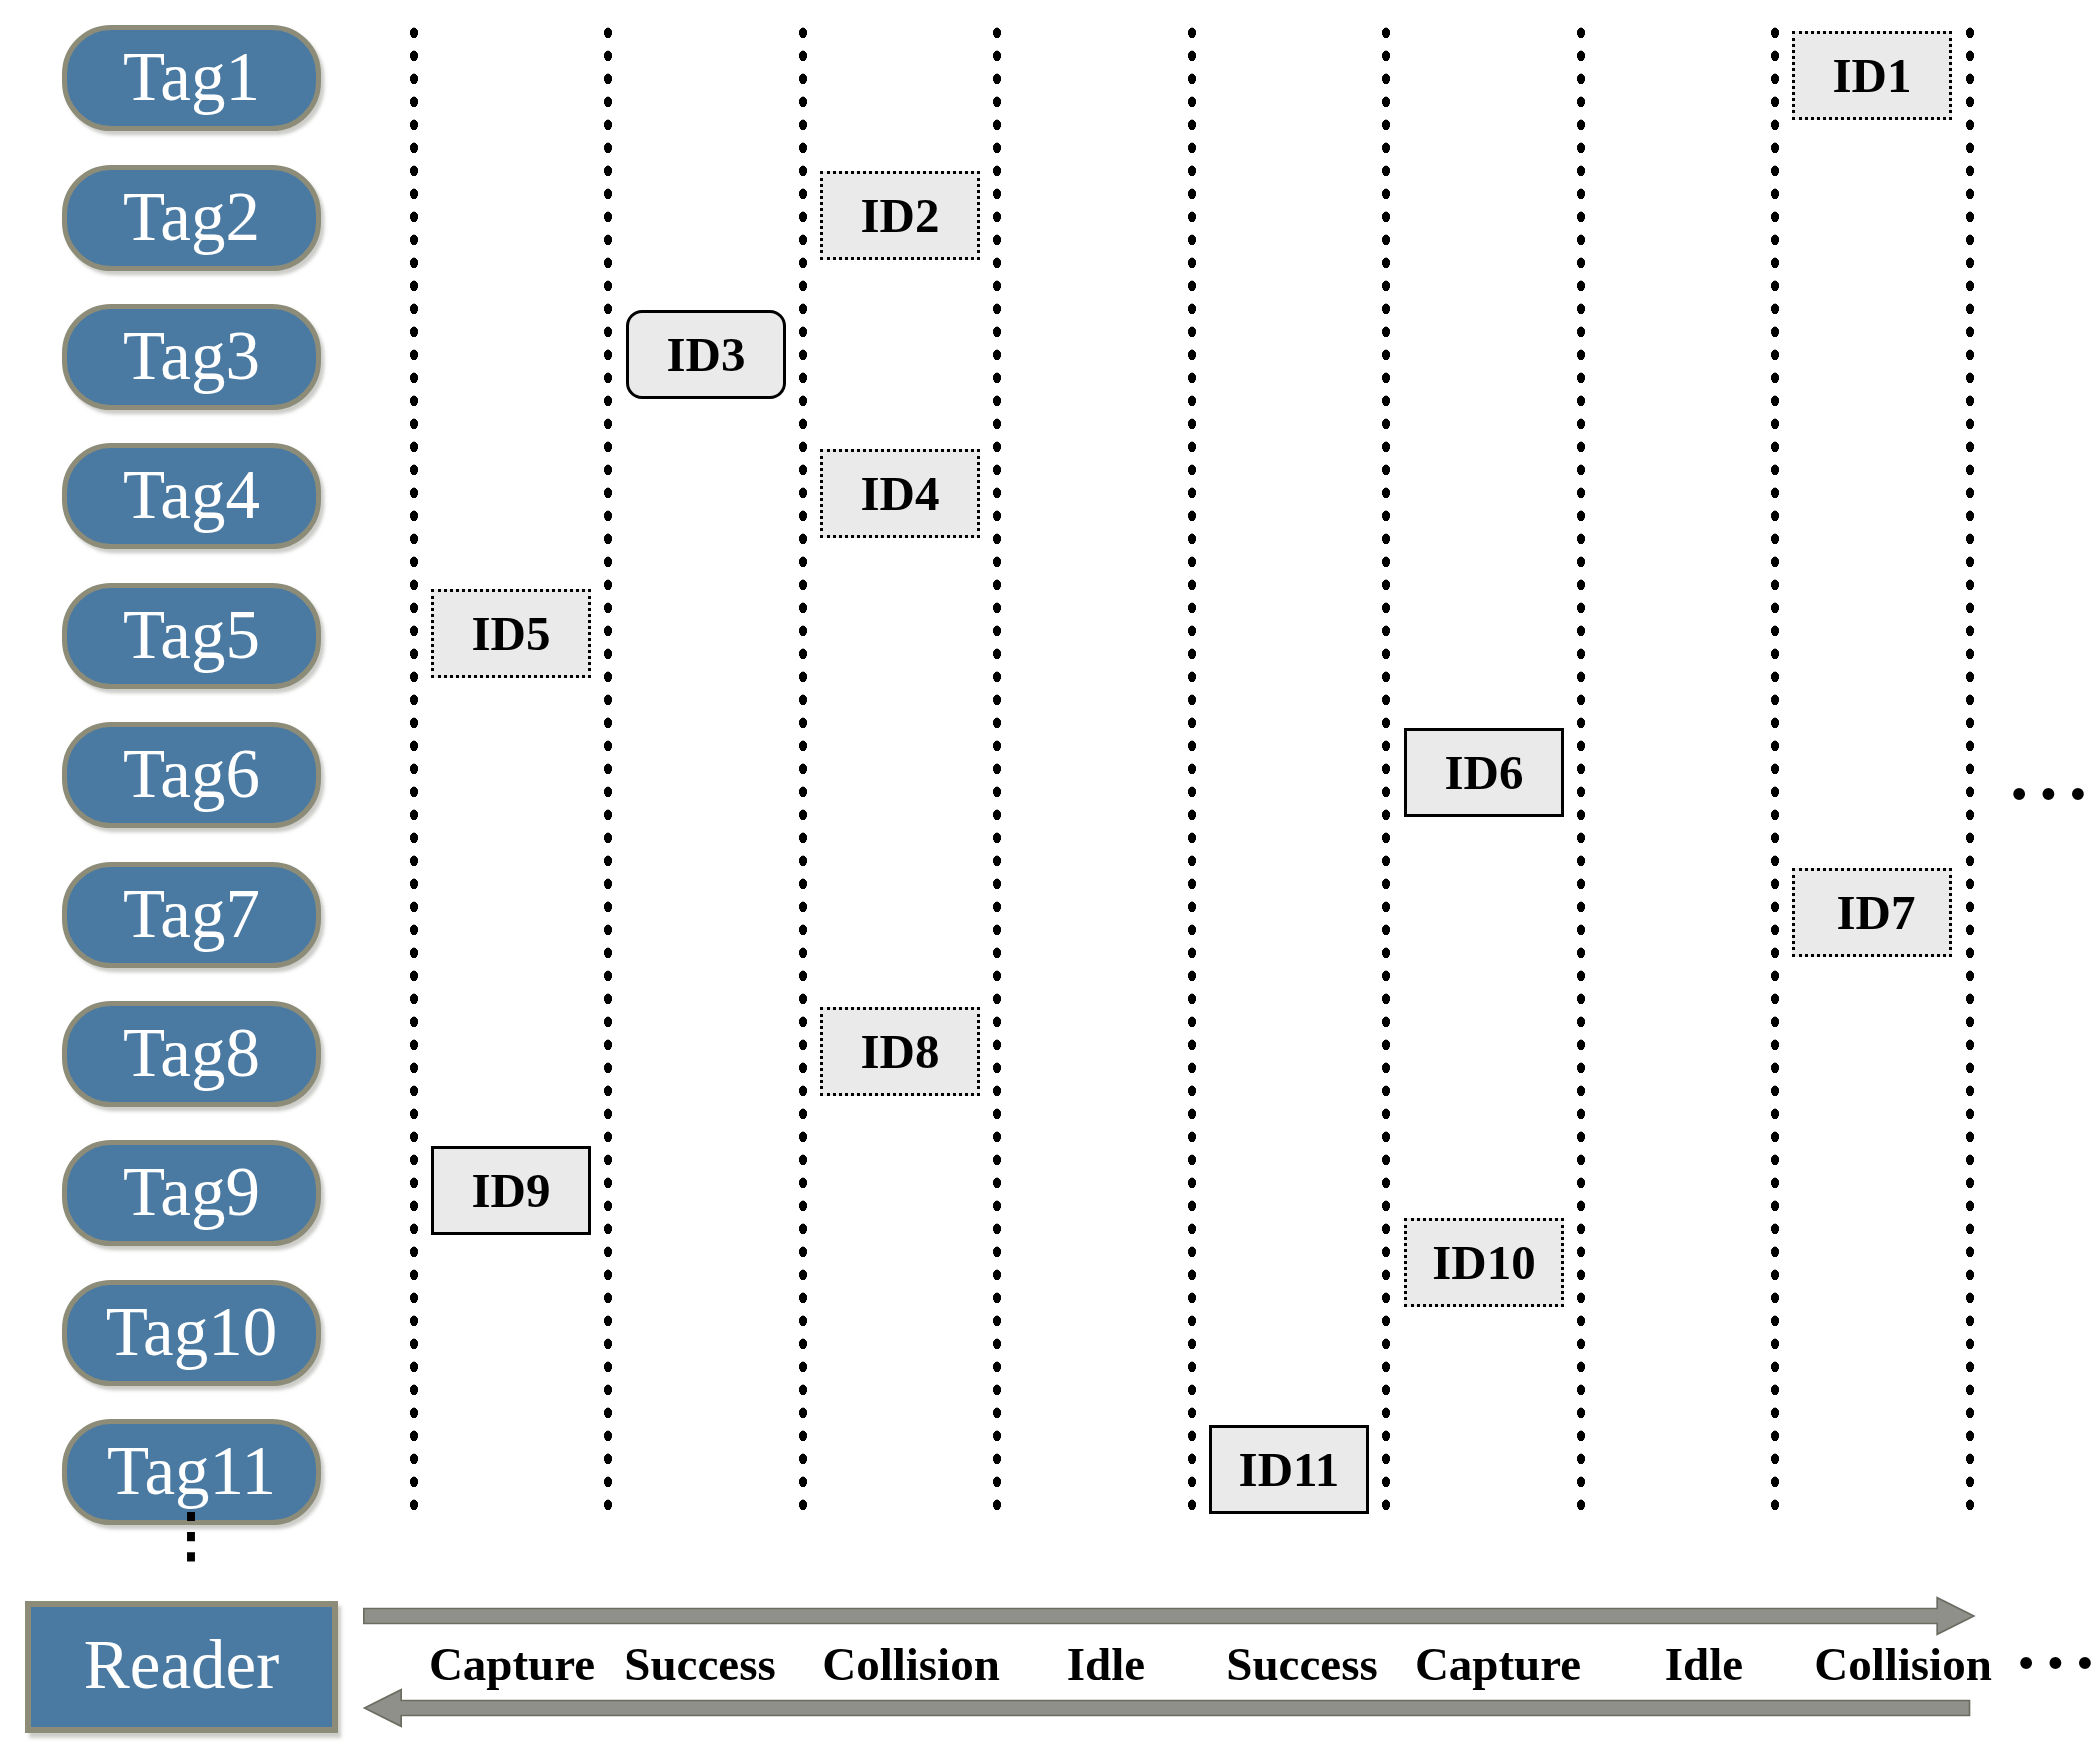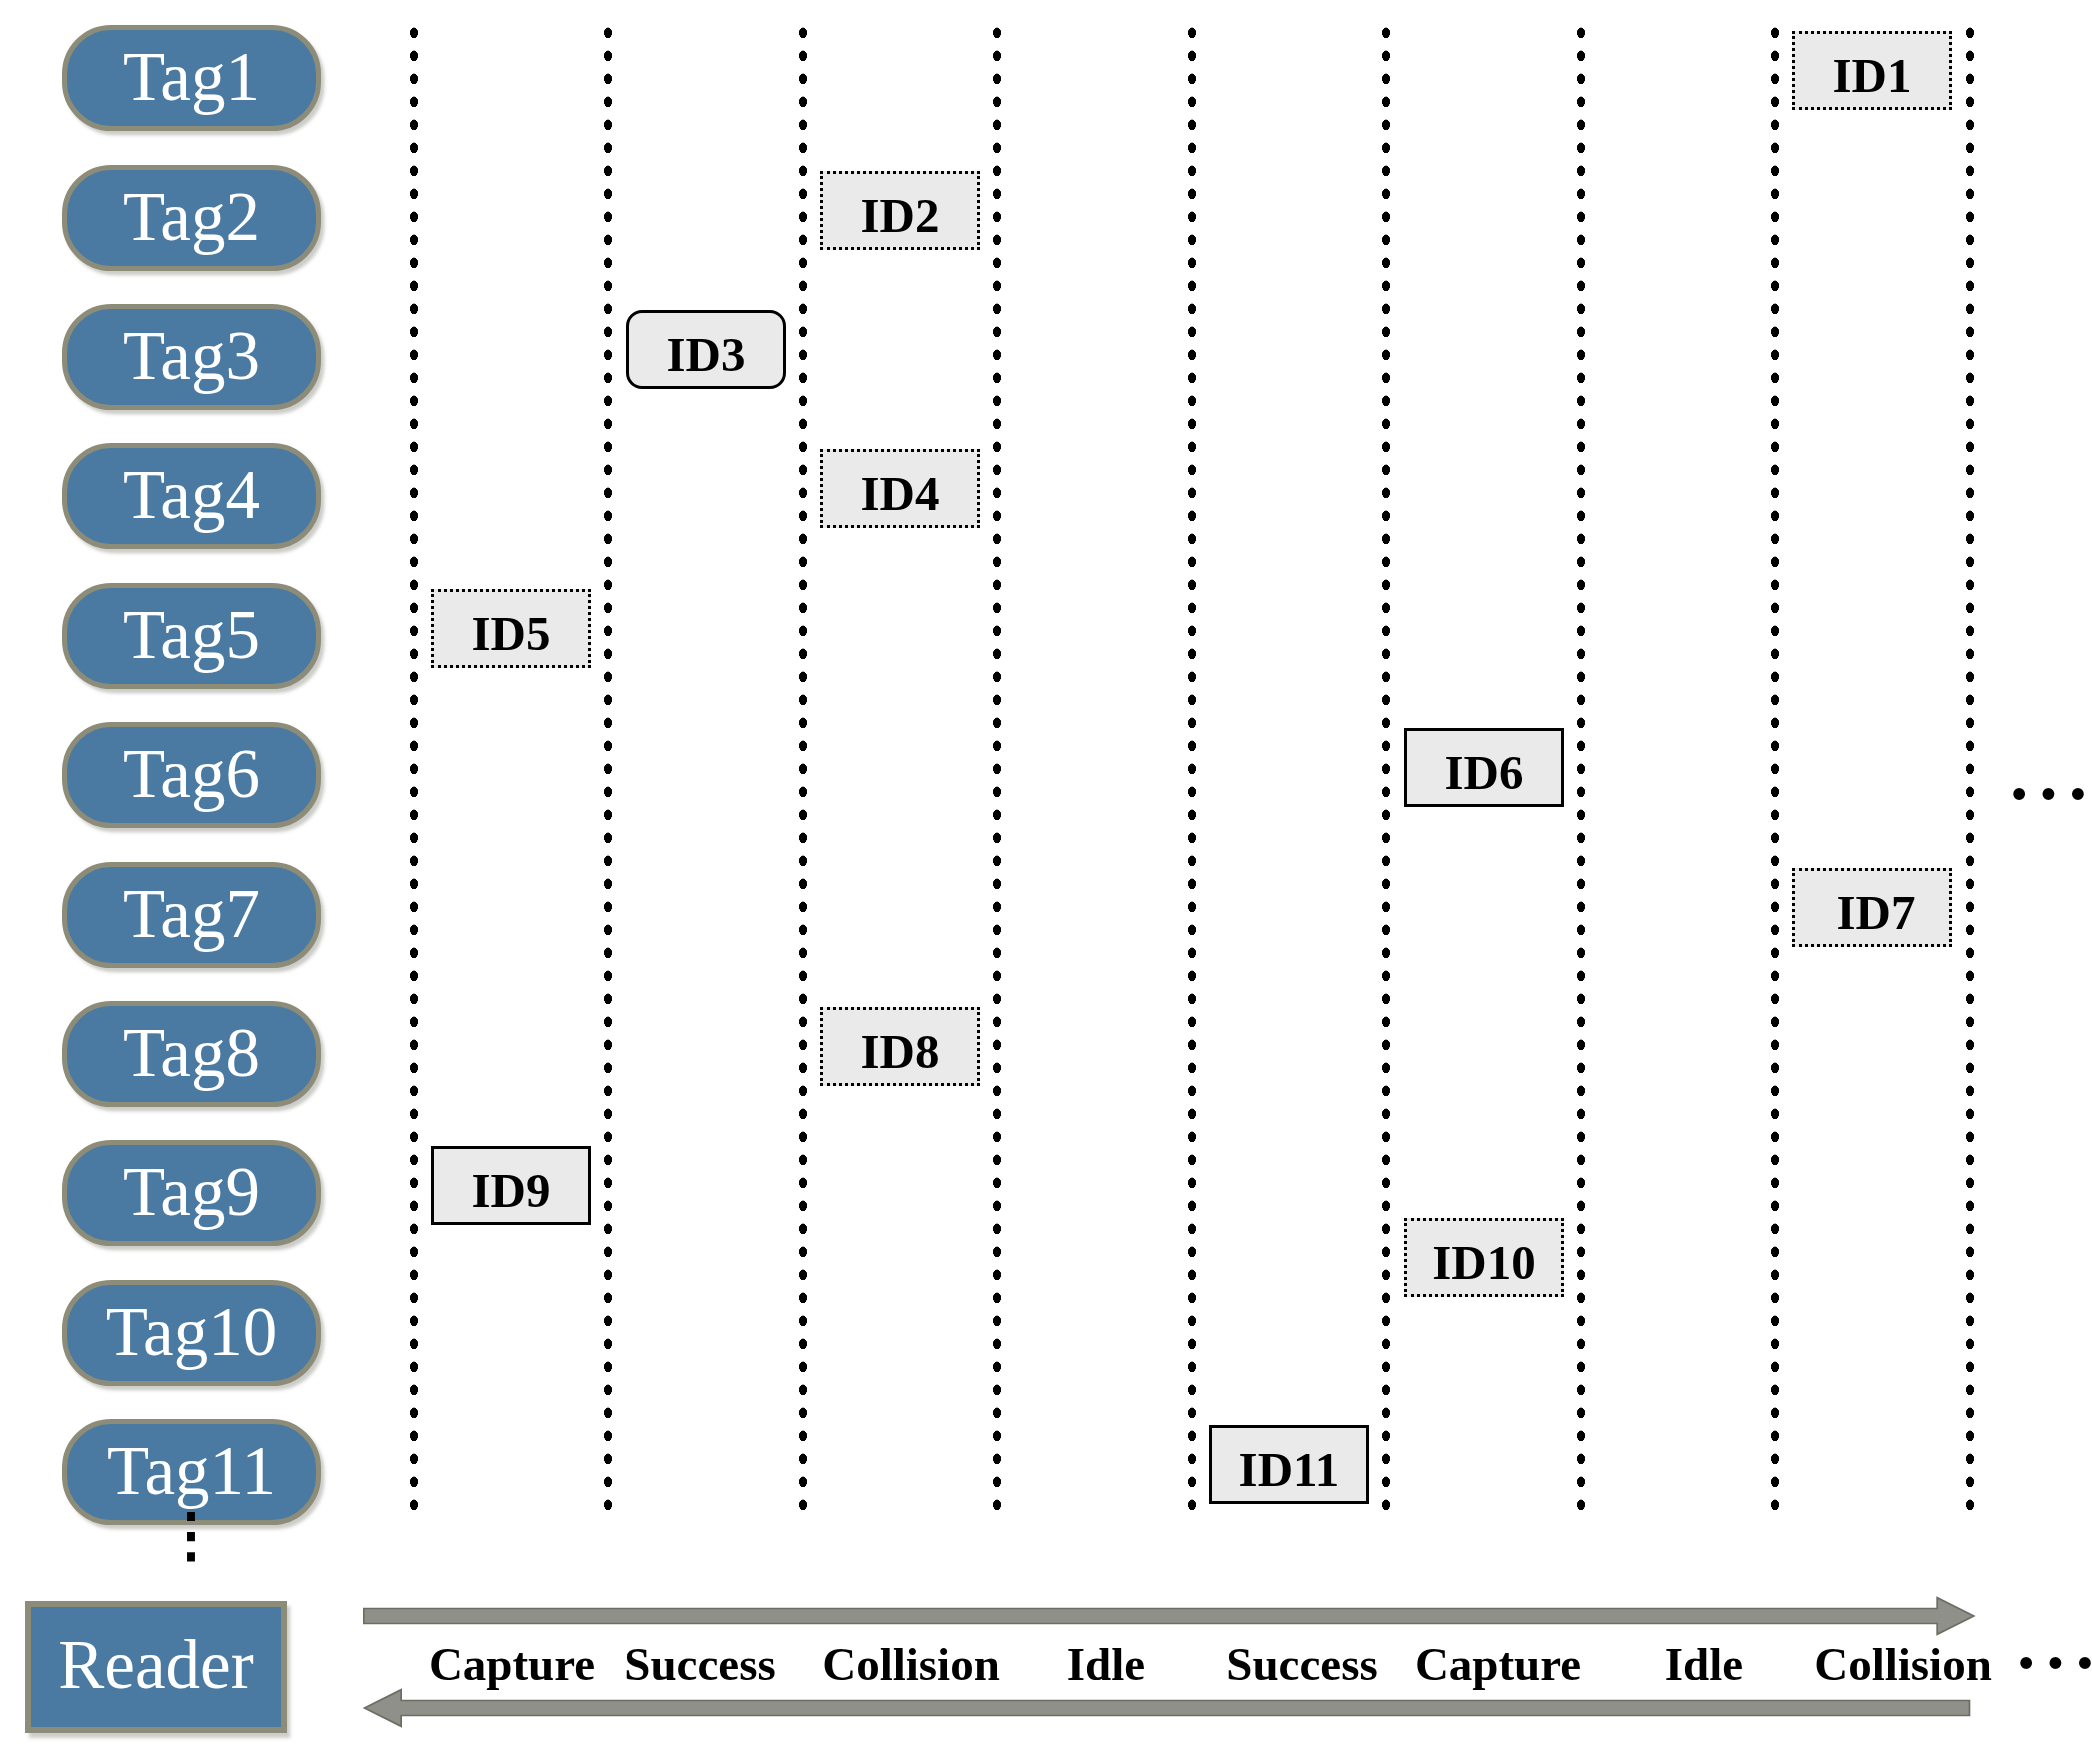--- a/index.html
+++ b/index.html
@@ -27,39 +27,39 @@
     font-size:69px;line-height:94px;text-align:center;
     box-shadow:3.4px 4.2px 3.4px rgba(110,110,100,0.35);
   }
   .slot-line{
     position:absolute;top:27px;width:8.4px;height:1483px;
     background-image:radial-gradient(4.2px 5.5px at 4.2px 5.9px,#000 97%,rgba(0,0,0,0));
     background-size:8.4px 23px;
     background-repeat:repeat-y;
   }
   .id-box{
-    position:absolute;width:160px;height:79px;
+    position:absolute;width:160px;height:89px;
     background:var(--id-fill);
     box-sizing:border-box;
     color:var(--ink);
     font-weight:bold;font-size:49px;line-height:83px;text-align:center;
   }
   .id-box.solid{border:3.4px solid var(--id-border);}
   .id-box.dotted{border:3.4px dotted var(--id-border);}
   .tags-ellipsis{
     position:absolute;left:191px;top:1535px;transform:translate(-50%,-50%);
     font-weight:bold;font-size:59px;color:var(--ink);line-height:1;
   }
   .mid-ellipsis,.labels-ellipsis{
     position:absolute;transform:translate(-50%,-50%);
     font-weight:bold;font-size:73px;letter-spacing:5px;color:var(--ink);line-height:1;
     font-family:"Liberation Serif","DejaVu Serif",serif;
   }
   .reader{
-    position:absolute;left:25px;top:1601px;width:262px;height:132px;
+    position:absolute;left:25px;top:1601px;width:313px;height:132px;
     background:var(--tag-fill);
     border:6.7px solid var(--tag-border);
     box-sizing:border-box;
     color:var(--text-on-blue);
     font-size:69px;line-height:116px;text-align:center;
     box-shadow:4.2px 5px 3.4px rgba(110,110,100,0.35);
   }
   .arrow-svg{position:absolute;}
   .slot-label{
     position:absolute;top:1638px;height:52px;transform:translateX(-50%);

